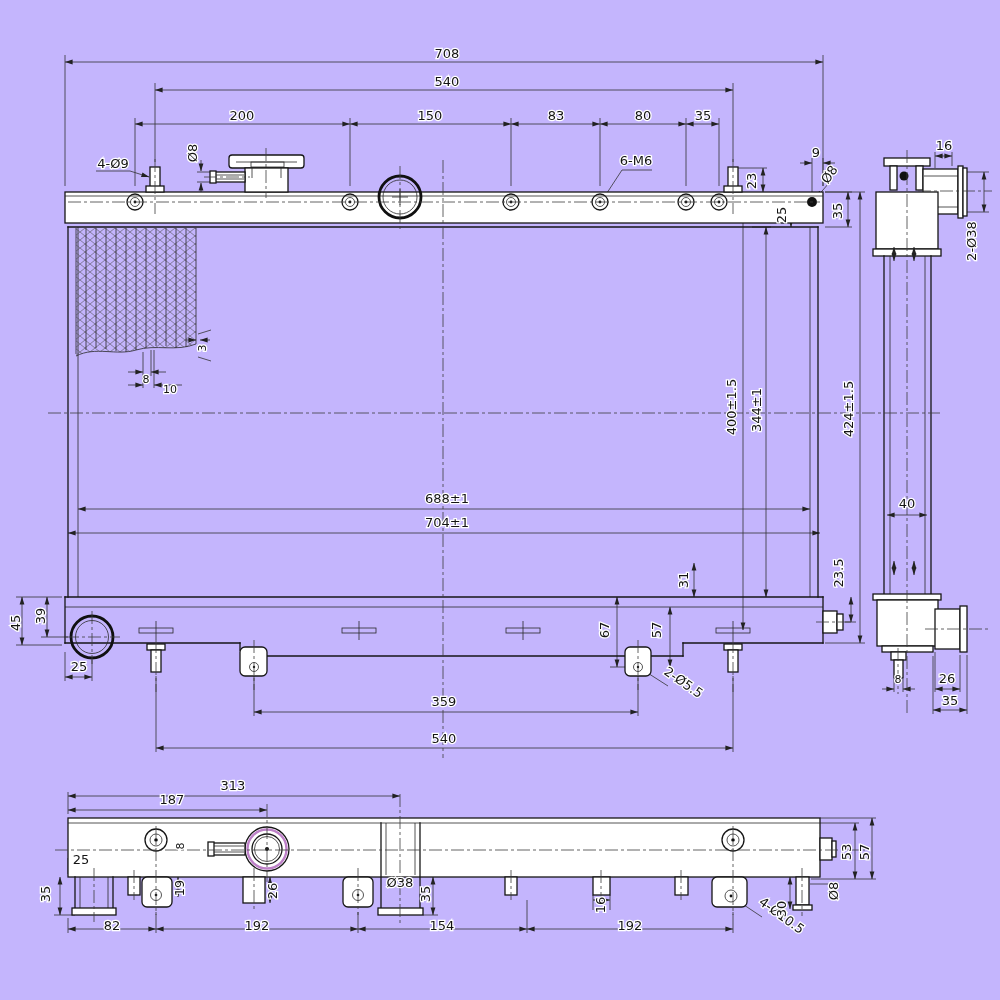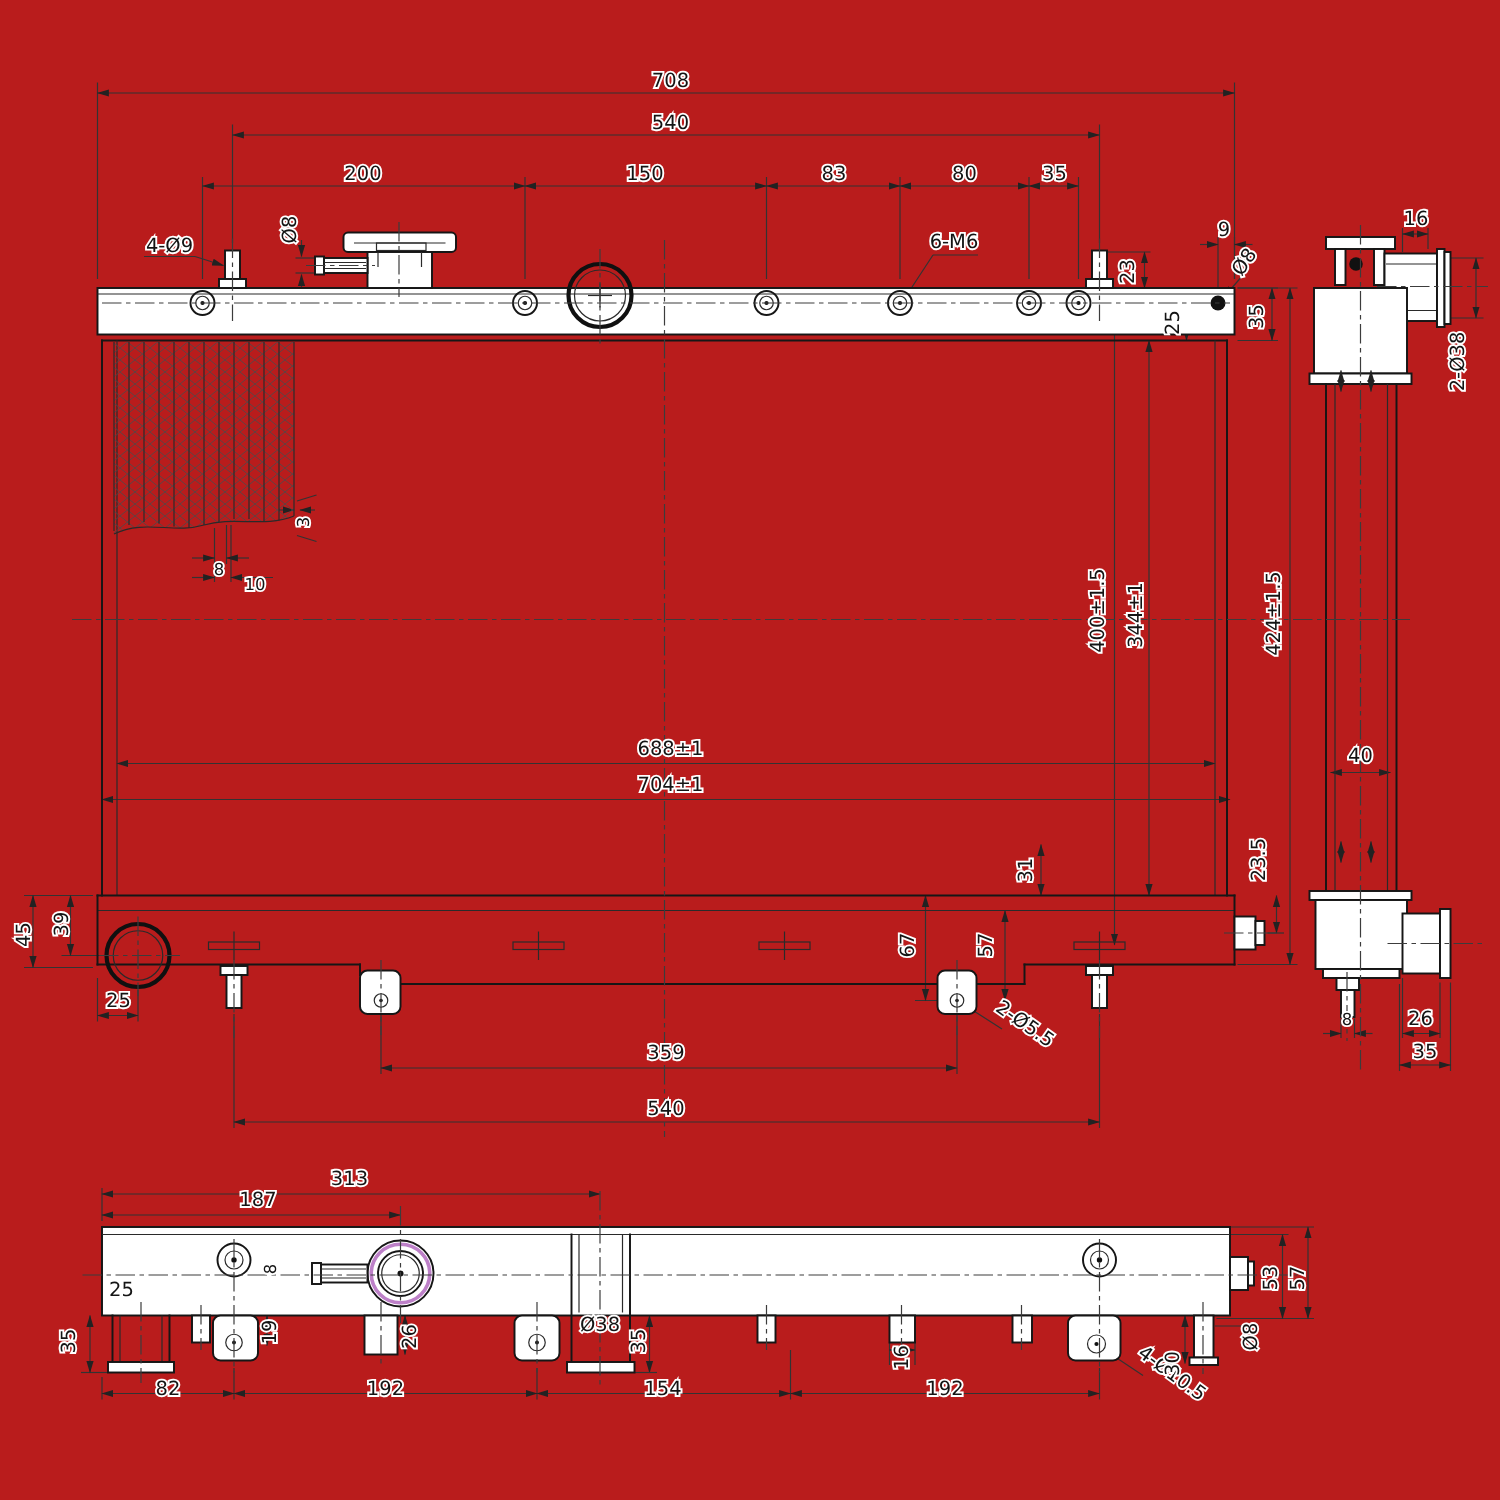--- a/index.html
+++ b/index.html
@@ -1,16 +1,16 @@
 <!DOCTYPE html>
 <html><head>
 <meta charset="utf-8">
 <style>
   html,body{margin:0;padding:0;background:#ffffff;}
-  .stage{width:1000px;height:1000px;background:#b91c1c;position:relative;overflow:hidden;}
+  .stage{width:1000px;height:1000px;background:#c4b5fd;position:relative;overflow:hidden;}
   svg{display:block}
   .p  {stroke:#161616;stroke-width:1.3;fill:none;stroke-linecap:square;}
   .pf {stroke:#161616;stroke-width:1.3;fill:#ffffff;stroke-linecap:square;}
   .t  {stroke:#2a2a2a;stroke-width:0.8;fill:none;}
   .b  {stroke:#101010;stroke-width:2.8;fill:none;}
   .dim{stroke:#333333;stroke-width:0.8;fill:none;}
   .cl {stroke:#3c3c3c;stroke-width:0.8;fill:none;stroke-dasharray:13 3 3 3;}
   .hatchline{stroke:#4a4a4a;stroke-width:0.55;}
   text.dl{font-family:"DejaVu Sans",sans-serif;fill:#141414;
           paint-order:stroke;stroke:#ffffff;stroke-width:2.5px;}

